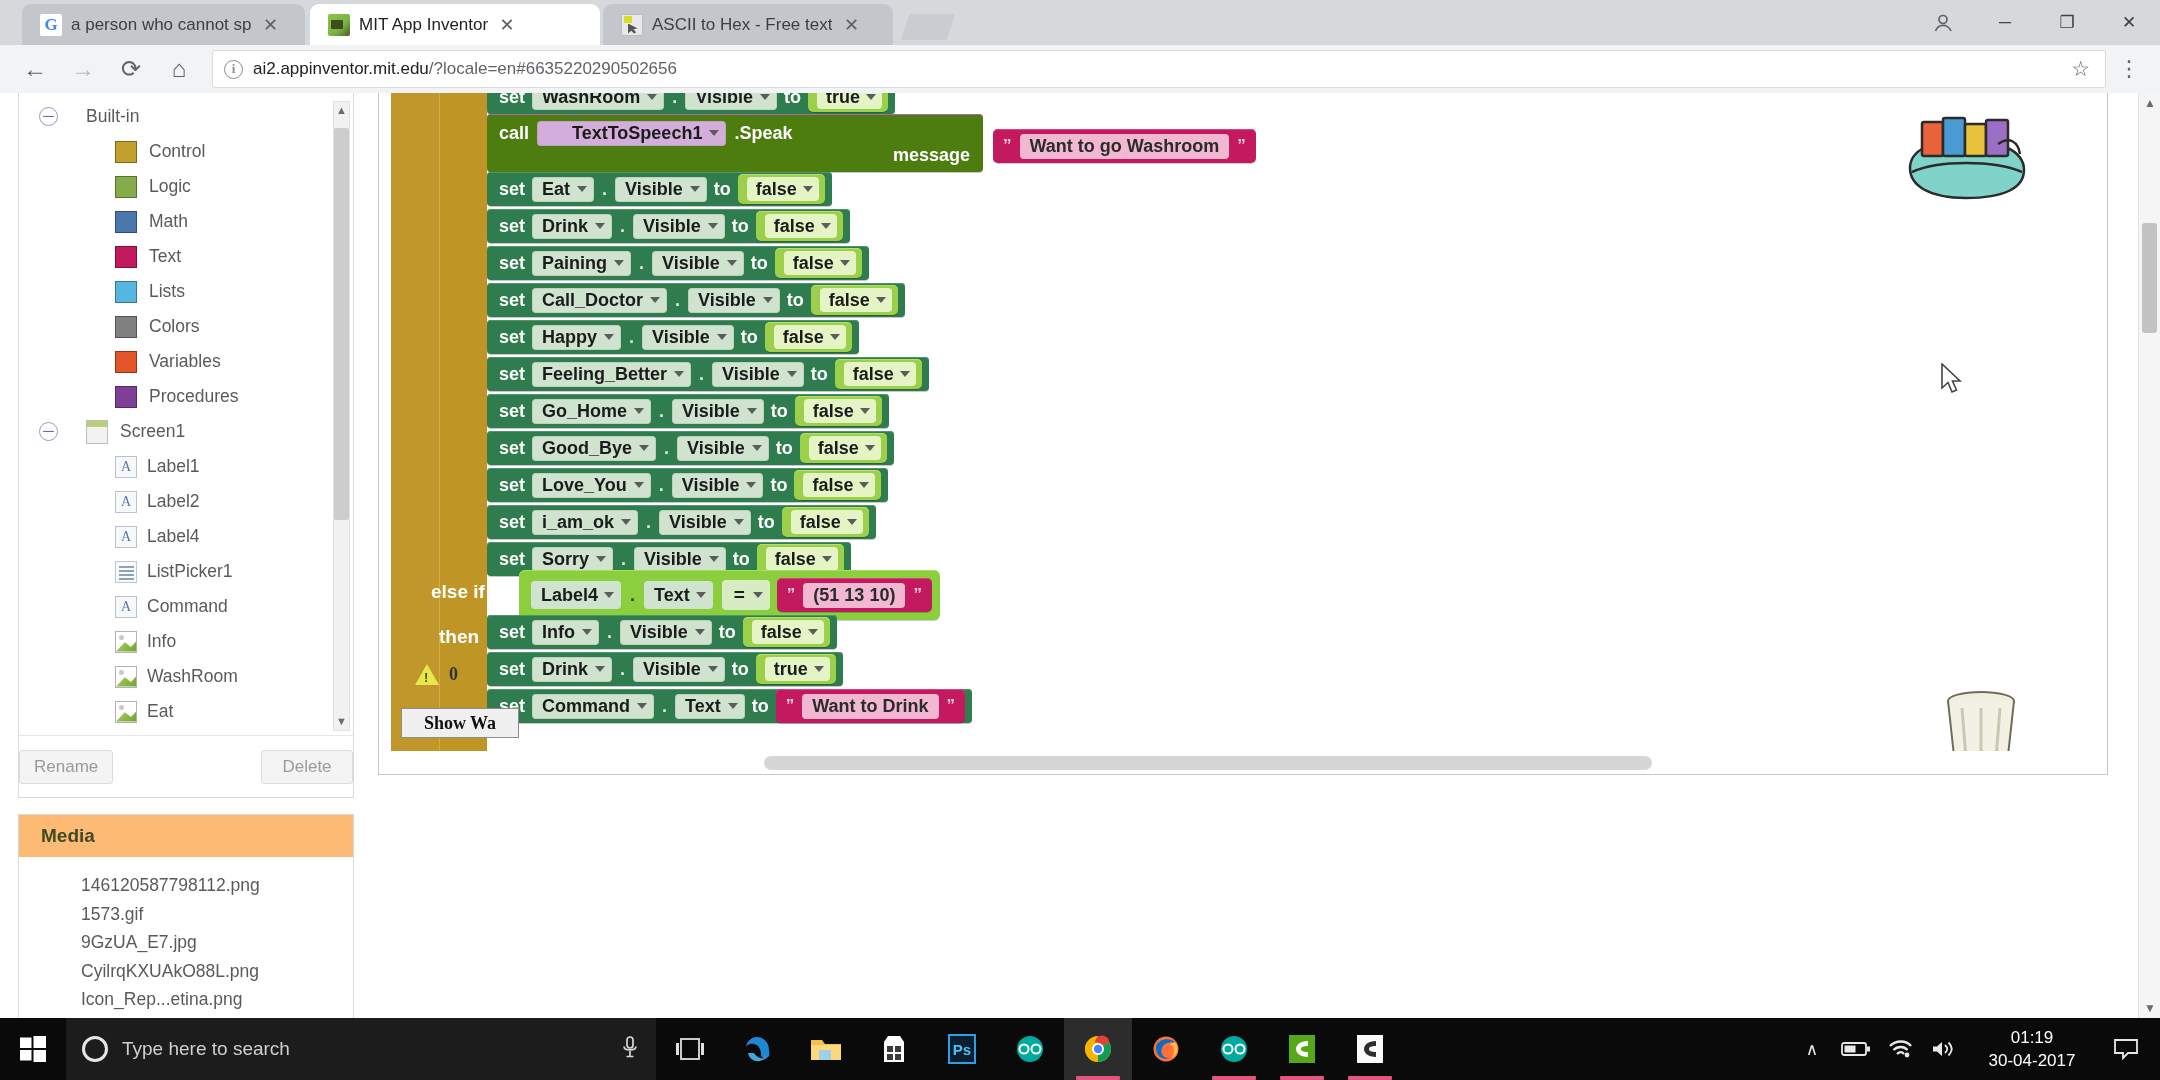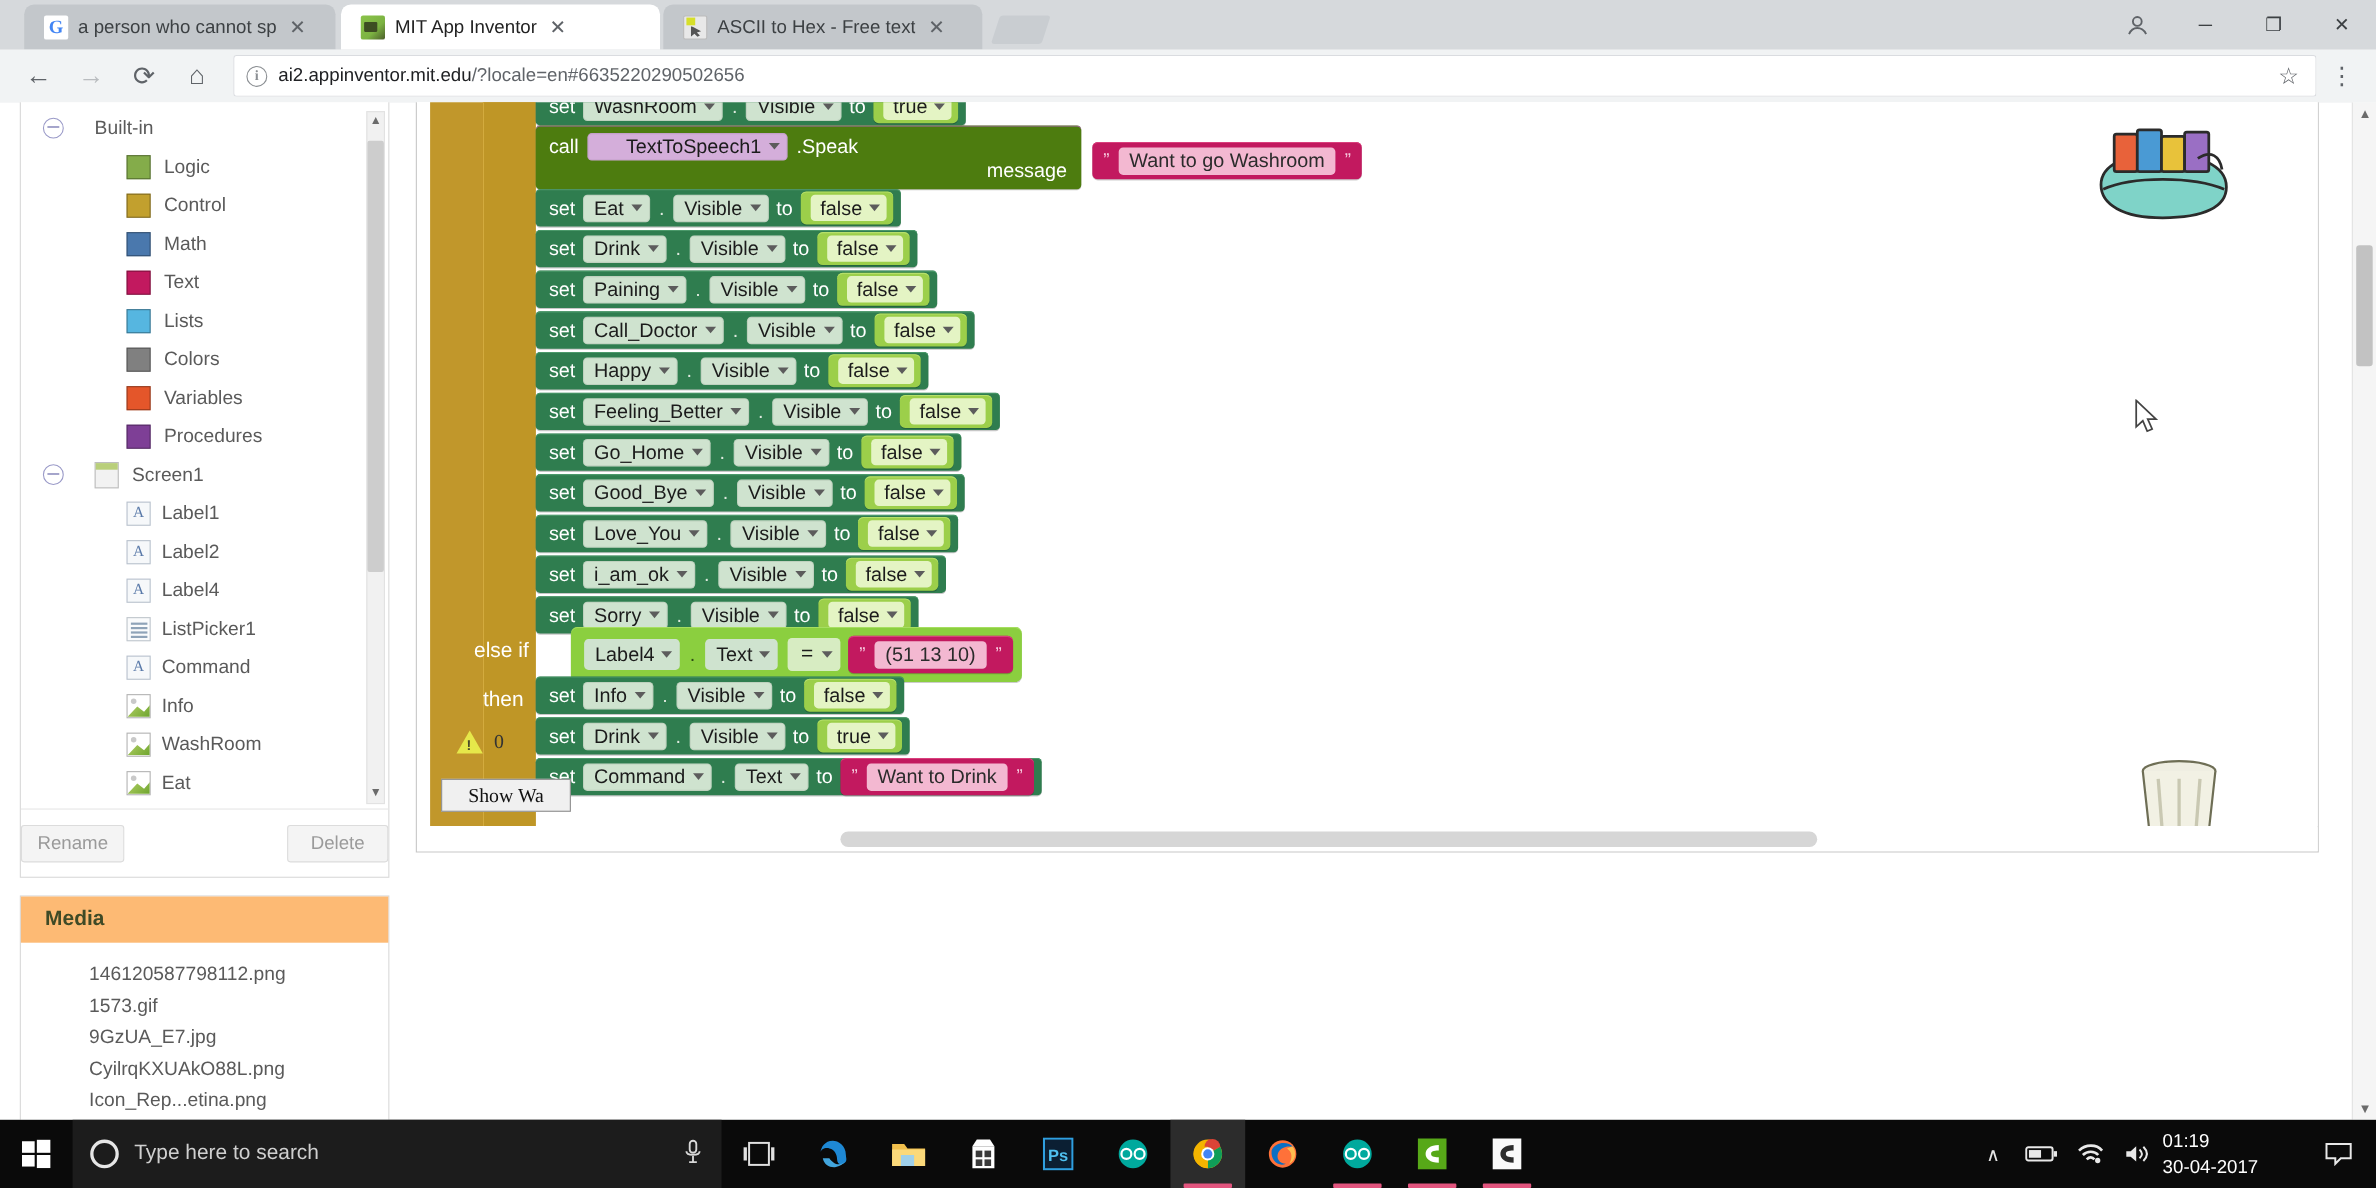--- a/index.html
+++ b/index.html
@@ -101,21 +101,21 @@
 
   .media-card { width:336px; margin-top:16px; border:1px solid #d9d9d9; background:#fff; }
   .media-head { height:42px; background:#fdba74; display:flex; align-items:center; padding-left:22px;
                 font-size:19px; font-weight:bold; color:#3f4a26; }
   .media-list { padding:14px 0 10px 62px; }
   .media-item { font-size:17.5px; color:#5a5a5a; line-height:28.5px; }
 
   
   .canvas-outer { position:absolute; left:378px; top:-8px; width:1730px; height:690px;
                   border:1px solid #c7c7c7; background:#fff; overflow:hidden; }
-  .canvas { position:absolute; left:0; top:0; width:1730px; height:665px; background:#fff; overflow:hidden; }
+  .canvas { position:absolute; left:0; top:0; width:1730px; height:665px; background:#fff; overflow:hidden;font-weight:bold; }
 
   .backpack { position:absolute; right:76px; top:28px; width:135px; height:100px; }
   .trash { position:absolute; right:76px; top:598px; width:104px; height:100px; }
 
   .warn-wrap { position:absolute; left:22px; top:578px; }
   .warn-line { display:flex; align-items:center; gap:10px; font-size:18px; color:#333; padding-left:14px;
                font-family:"Liberation Serif", serif; }
   .warn-tri { width:0; height:0; border-left:12px solid transparent; border-right:12px solid transparent;
               border-bottom:21px solid #e6e84a; position:relative; }
   .warn-tri::after { content:"!"; position:absolute; left:-3px; top:6px; font-size:13px; color:#4a4a2a;
@@ -178,21 +178,21 @@
              display:flex; align-items:center; }
   .startbtn { width:66px; height:62px; display:flex; align-items:center; justify-content:center; }
   .searchbox { width:590px; height:62px; background:#1c1c1c; display:flex; align-items:center; gap:14px; padding:0 16px; }
   .cortana { width:26px; height:26px; border:3px solid #e6e6e6; border-radius:50%; flex:0 0 26px; }
   .searchtext { font-size:19px; color:#cfcfcf; }
   .tbicon { width:68px; height:62px; display:flex; align-items:center; justify-content:center; position:relative; }
   .tbicon.active { background:#2c2c2c; }
   .tbicon .under { position:absolute; bottom:0; left:12px; right:12px; height:4px; background:#e2557e; border-radius:1px; }
   .tray { margin-left:auto; display:flex; align-items:center; gap:0; padding-right:6px; }
   .tray .ti { width:44px; height:62px; display:flex; align-items:center; justify-content:center; color:#e8e8e8; font-size:17px; }
-  .clock { width:132px; height:62px; color:#fff; display:flex; flex-direction:column; align-items:flex-start;
+  .clock { width:132px; height:62px; color:#fff; display:flex; flex-direction:column; align-items:center;
            justify-content:center; font-size:17px; line-height:23px; }
   .actioncenter { width:56px; height:62px; display:flex; align-items:center; justify-content:center; }
 </style>
 </head>
 <body>
 
 <div class="browser">
 
   <div class="tabstrip">
     <div class="tab t1">
@@ -245,26 +245,26 @@
       <div class="palette-card">
         <div class="palette-scroll">
           <div class="tree">
 
             <div class="tree-row">
               <span class="expander">─</span>
               <span>Built-in</span>
             </div>
 
             <div class="tree-row child">
+              <span class="swatch" style="background:#c2a02e"></span>
+              <span>Control</span>
+            </div>
+            <div class="tree-row child">
               <span class="swatch" style="background:#84ac4a"></span>
               <span>Logic</span>
-            </div>
-            <div class="tree-row child">
-              <span class="swatch" style="background:#c2a02e"></span>
-              <span>Control</span>
             </div>
             <div class="tree-row child">
               <span class="swatch" style="background:#4a78ad"></span>
               <span>Math</span>
             </div>
             <div class="tree-row child">
               <span class="swatch" style="background:#c2195f"></span>
               <span>Text</span>
             </div>
             <div class="tree-row child">

